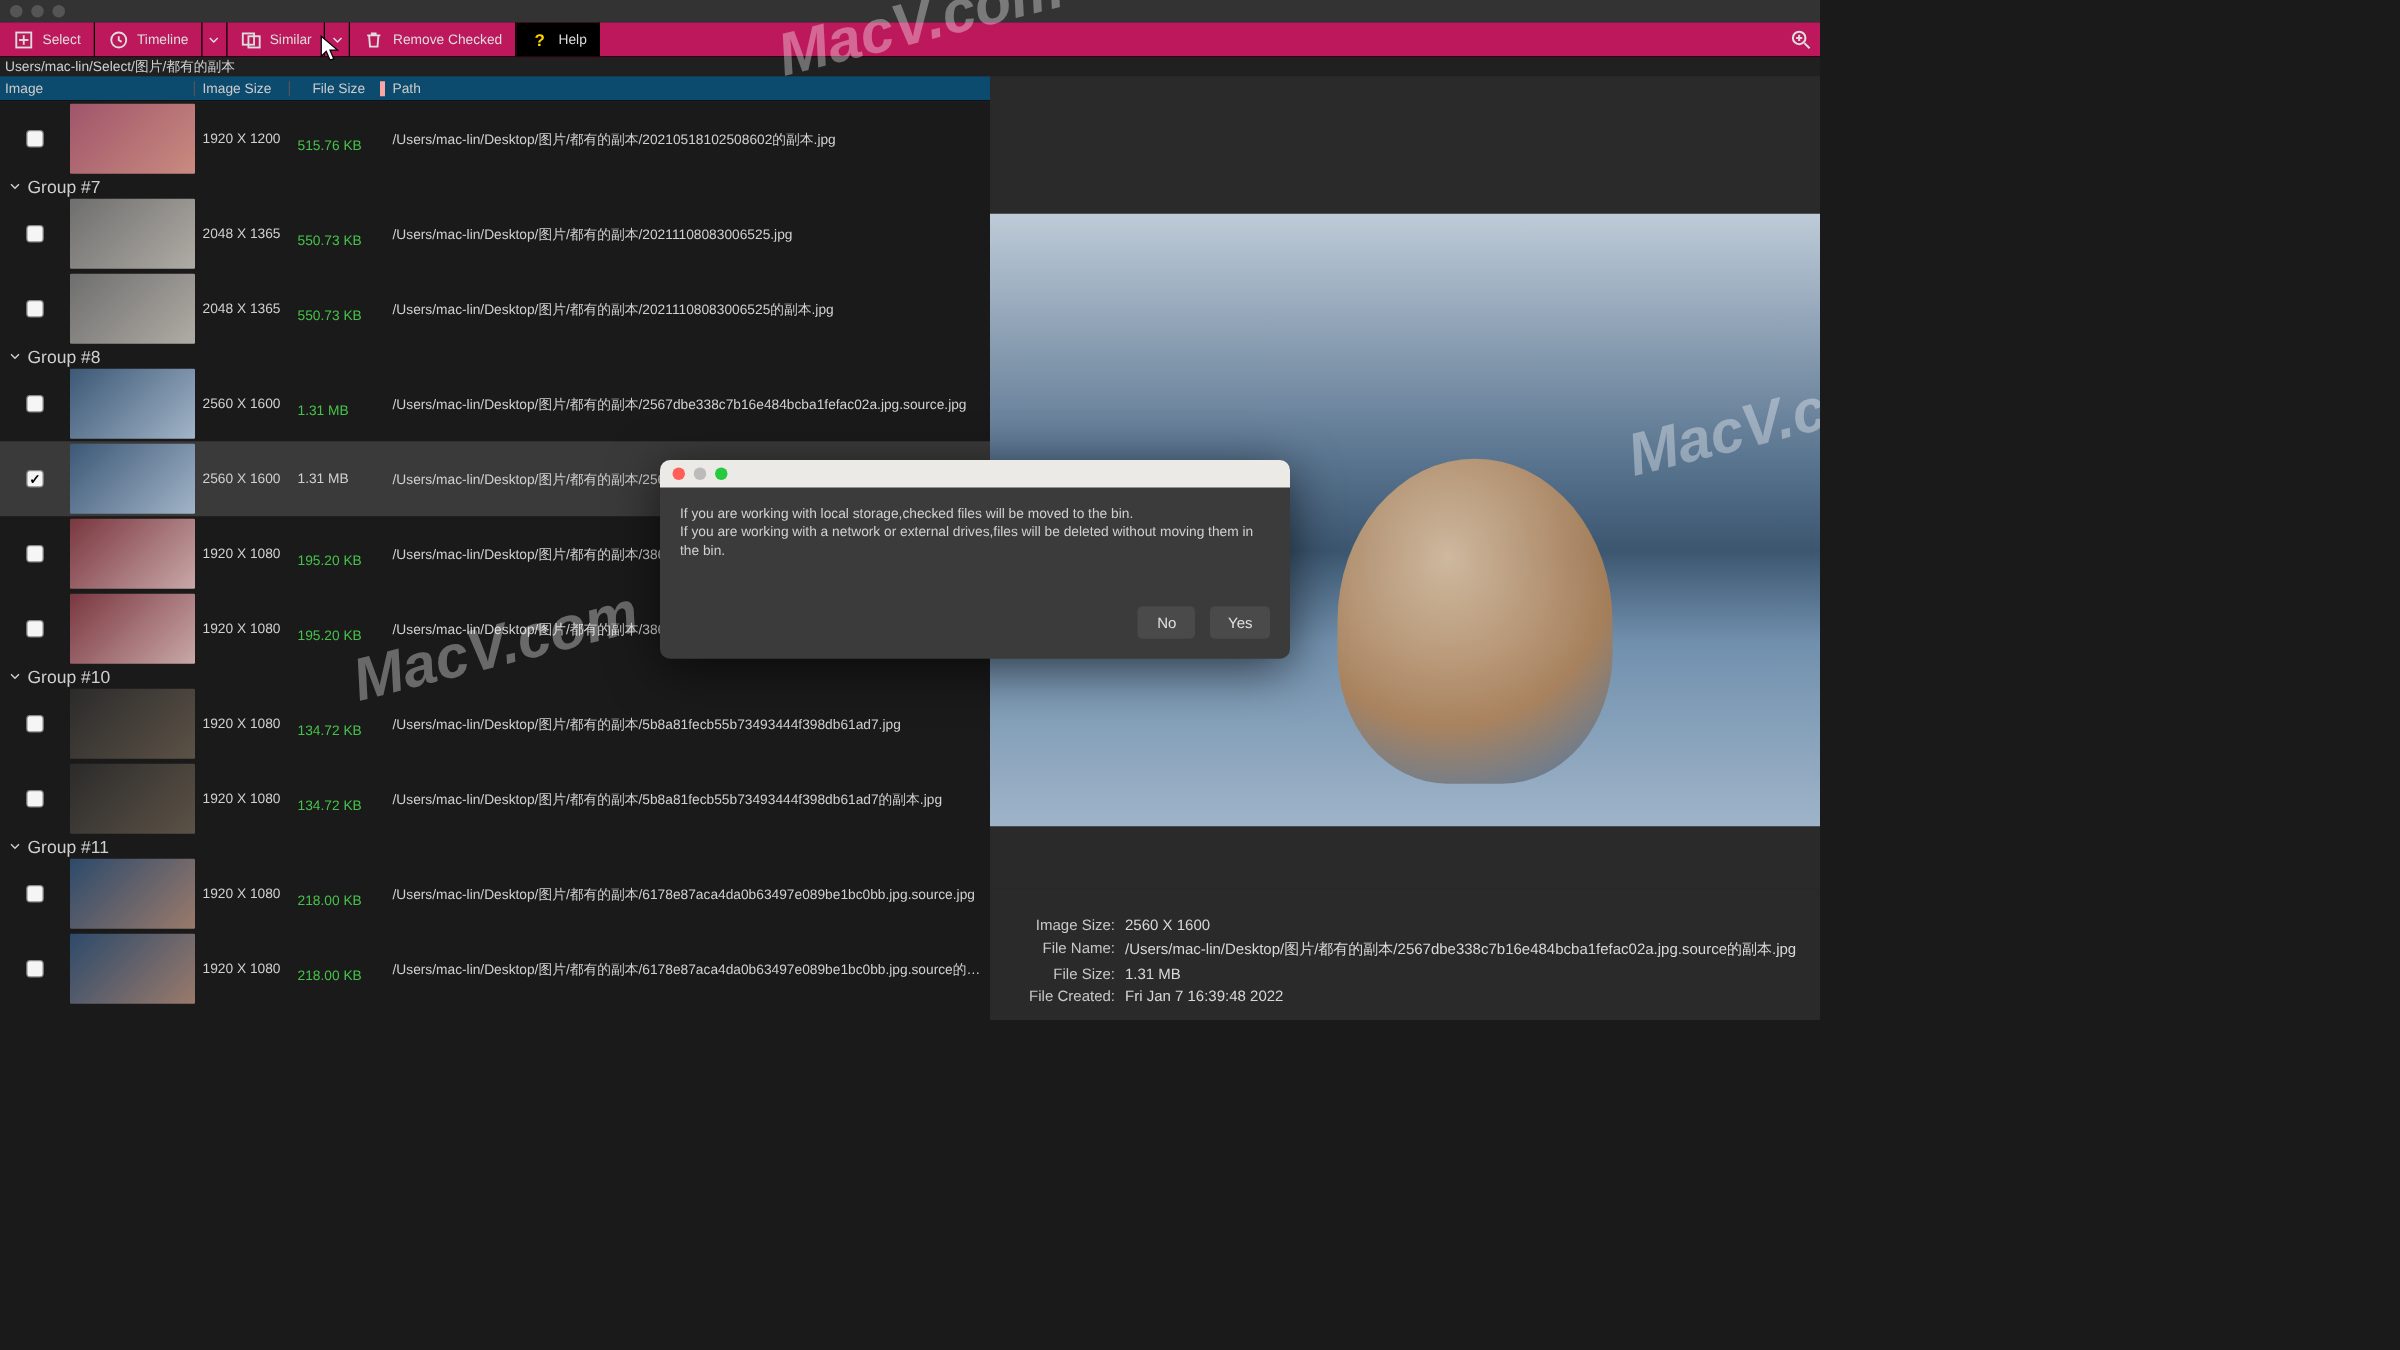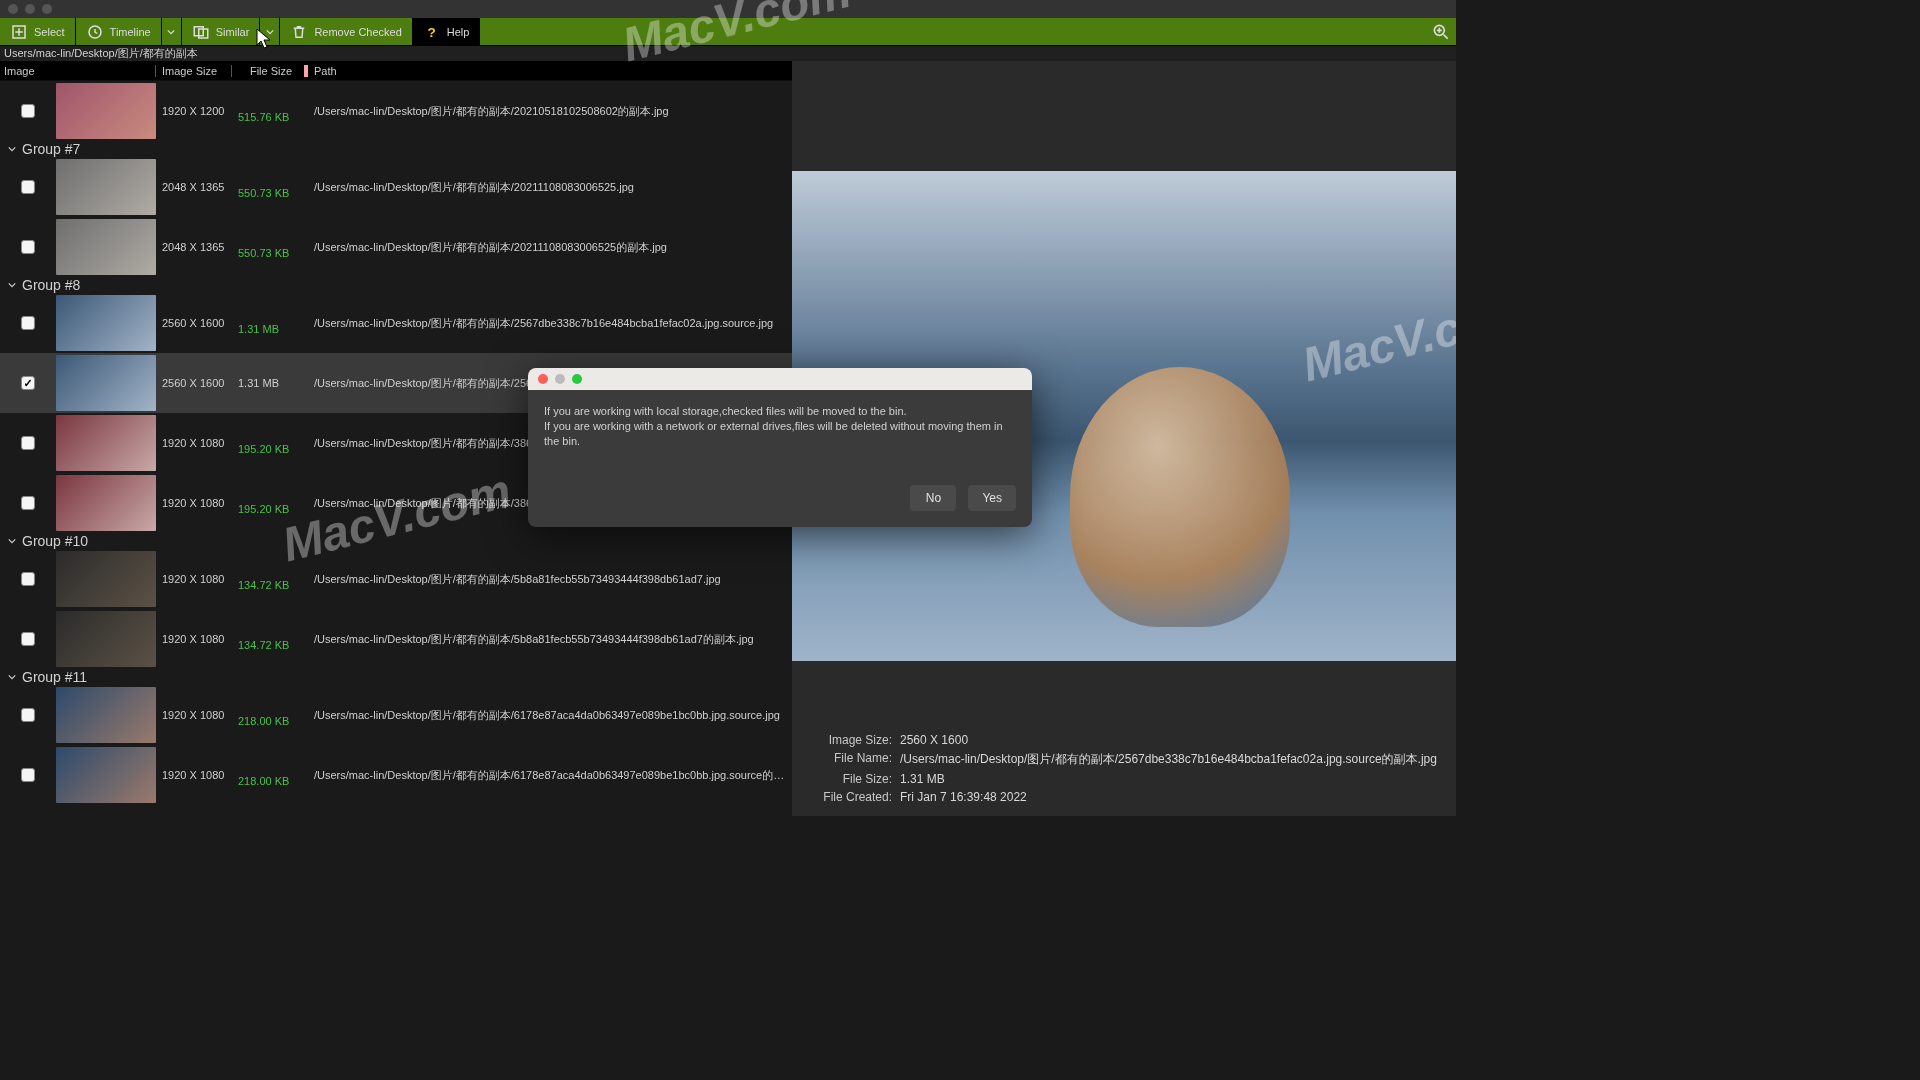--- a/index.html
+++ b/index.html
@@ -29,21 +29,21 @@
 .titlebar .dot {
   width: 10px;
   height: 10px;
   border-radius: 50%;
   background: #555;
 }
 
 
 .toolbar {
   height: 28px;
-  background: #4d7c0f;
+  background: #be185d;
   display: flex;
   align-items: stretch;
   border-bottom: 1px solid #000;
 }
 .toolbar .tbtn {
   display: flex;
   align-items: center;
   gap: 6px;
   padding: 0 10px;
   font-size: 11px;
@@ -105,21 +105,21 @@
 .right {
   flex: 1;
   background: #2a2a2a;
   display: flex;
   flex-direction: column;
 }
 
 
 .cols {
   height: 20px;
-  background: #000000;
+  background: #0c4a6e;
   display: flex;
   align-items: center;
   font-size: 11px;
   color: #ccc;
   border-bottom: 1px solid #111;
 }
 .col-image { width: 156px; padding-left: 4px; border-right: 1px solid #555; }
 .col-size  { width: 76px;  padding-left: 6px; border-right: 1px solid #555; }
 .col-fsize { width: 76px;  padding-left: 6px; border-right: 4px solid #fca5a5; text-align: center; }
 .col-path  { flex: 1;      padding-left: 6px; }
@@ -384,21 +384,21 @@
   <div class="spacer"></div>
   <div class="zoom">
     <svg viewBox="0 0 24 24" width="20" height="20" fill="none" stroke="#ddd" stroke-width="2">
         <circle cx="10" cy="10" r="6"></circle>
         <path d="M15 15l5 5M10 7v6M7 10h6"></path>
       </svg>
   </div>
 </div>
 
 <div class="pathbar">
-  <span>Users/mac-lin/Desktop/图片/都有的副本</span>
+  <span>Users/mac-lin/Select/图片/都有的副本</span>
 </div>
 
 <div class="main">
 
   <div class="left">
     <div class="cols">
       <div class="col-image">Image</div>
       <div class="col-size">Image Size</div>
       <div class="col-fsize">File Size</div>
       <div class="col-path">Path</div>

